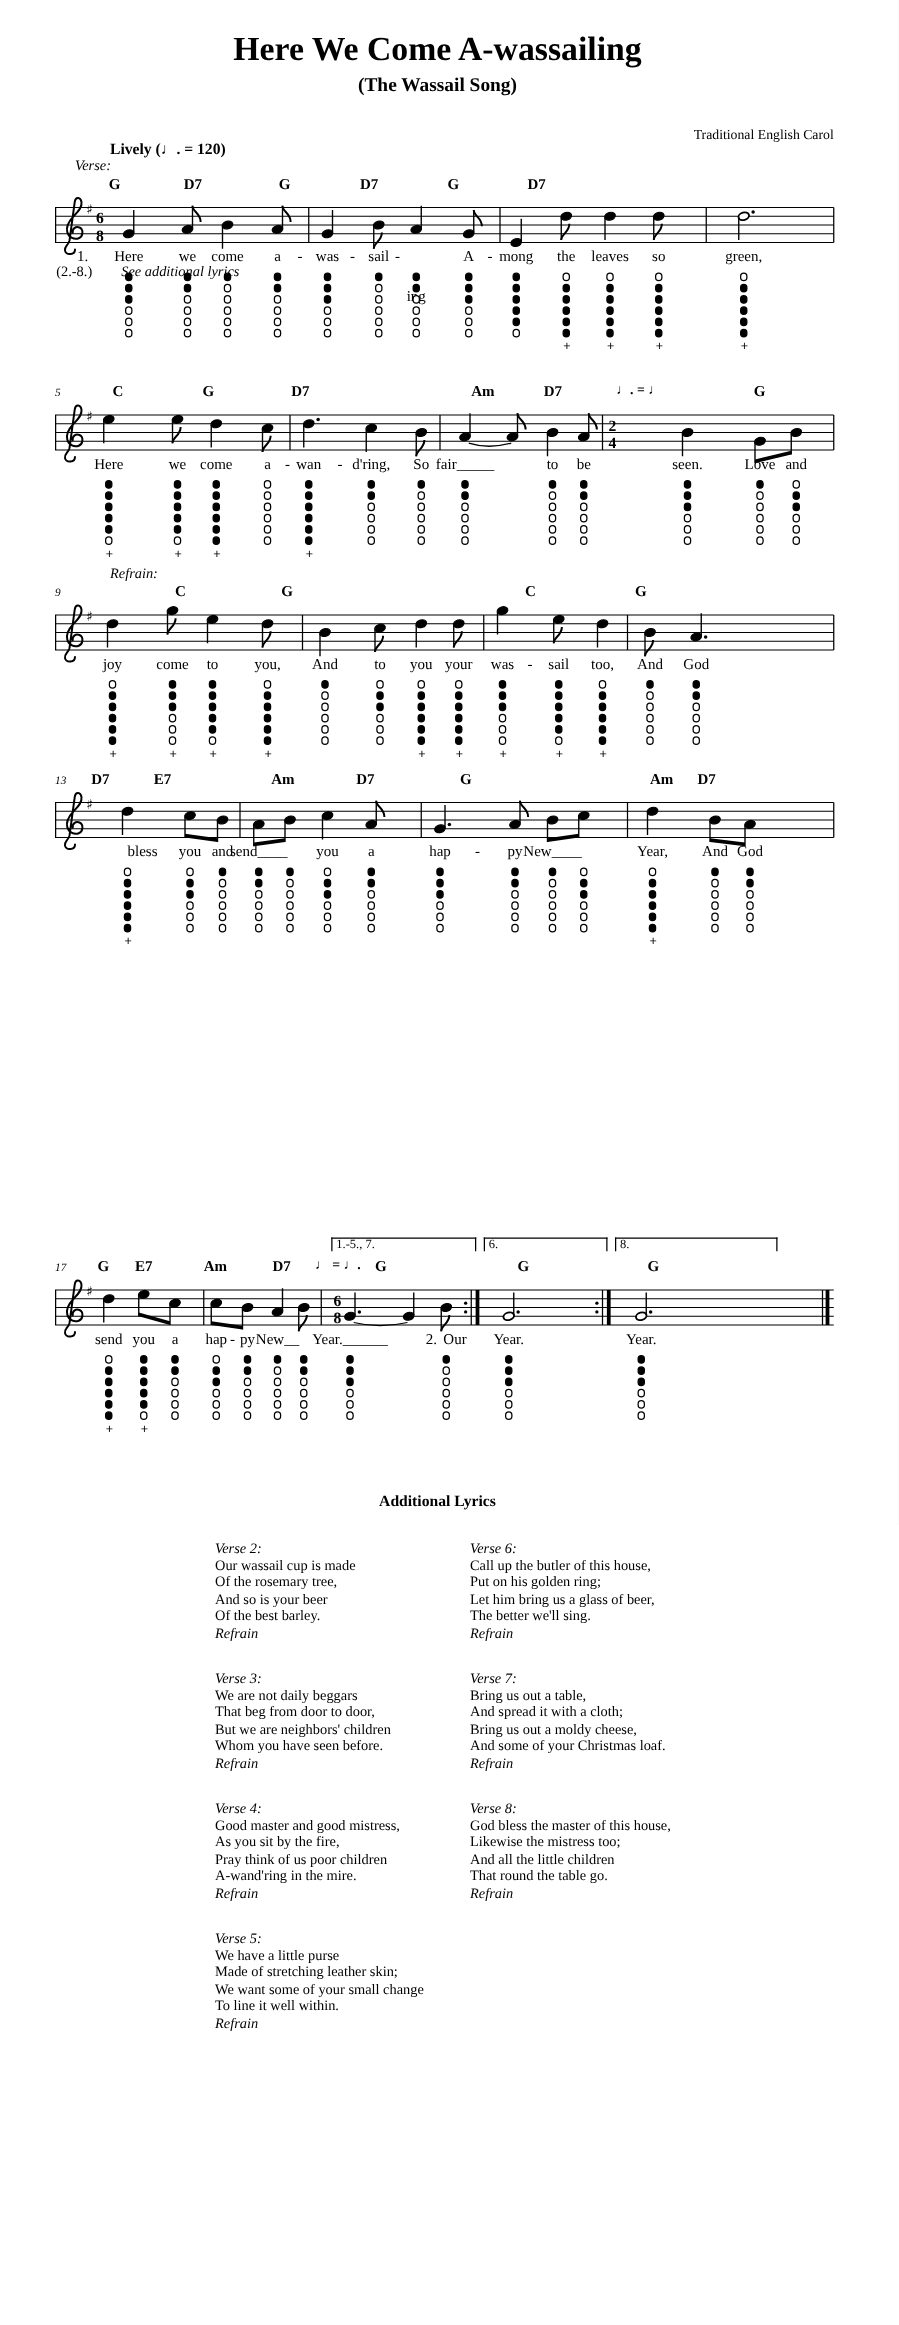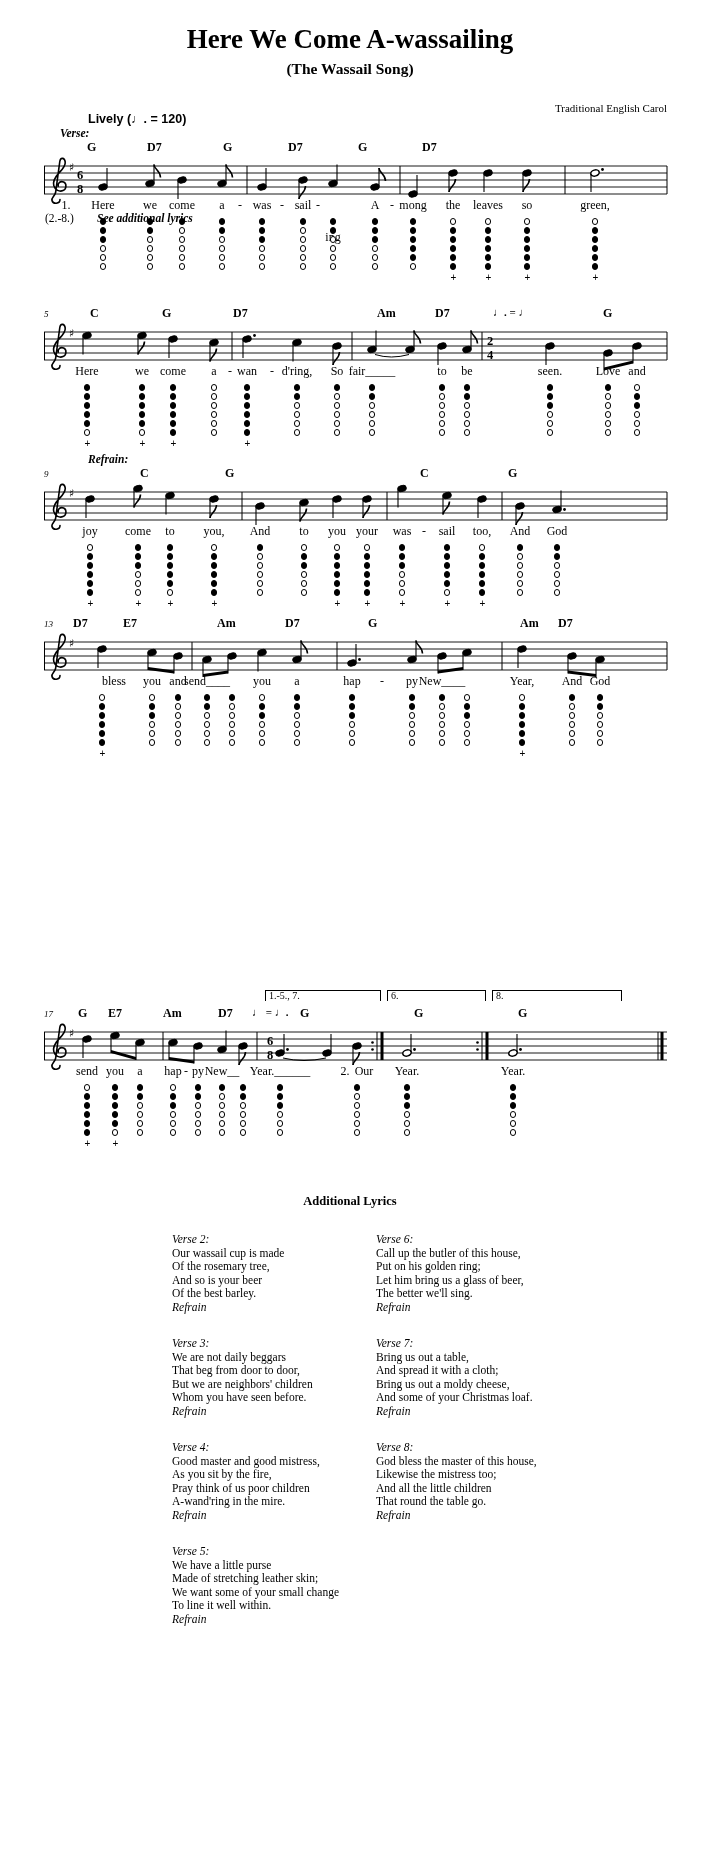--- a/index.html
+++ b/index.html
@@ -8,23 +8,23 @@
   .title{position:absolute;top:24px;left:0;width:700px;text-align:center;
          font-size:27px;font-weight:bold;}
   .subtitle{position:absolute;top:60px;left:0;width:700px;text-align:center;
          font-size:15.5px;font-weight:bold;}
   .credit{position:absolute;top:102px;left:0;width:667px;text-align:right;font-size:11px;}
   .staffblock{position:absolute;left:42px;width:632px;}
   .staffblock span{position:absolute;white-space:nowrap;}
   .chord{font-weight:bold;font-size:12px;}
   .tchange{font-weight:bold;font-size:11px;font-family:"Liberation Serif","DejaVu Sans",serif;}
   .mnum{font-style:italic;font-size:9px;}
-  .ital{font-style:italic;font-size:11.5px;font-weight:bold;}
+  .ital{font-style:italic;font-size:11.5px;}
   .plain{font-size:11.5px;}
-  .tempolbl{font-weight:bold;font-size:12.5px;font-family:Liberation Sans, sans-serif;}
+  .tempolbl{font-weight:bold;font-size:12.5px;font-family:Liberation Serif, serif;}
   .lyr{font-size:12px;width:80px;text-align:center;}
   .staffsvg{position:absolute;left:0;}
   .sharp{font:11px "DejaVu Sans",sans-serif;}
   .ts{font:bold 12.5px "Liberation Serif",serif;text-anchor:middle;}
   .volta{position:absolute;border:1px solid #000;border-bottom:none;height:11px;box-sizing:border-box;}
   .volta span{position:static;display:block;font-size:10px;line-height:10px;padding-left:3px;}
   .fcol{position:absolute;width:8px;}
   .fdot{width:6.6px;height:6.6px;border-radius:50%;border:1.2px solid #000;
         box-sizing:border-box;margin:0 0 2.4px 0;background:#fff;}
   .fdot.filled{background:#000;}

